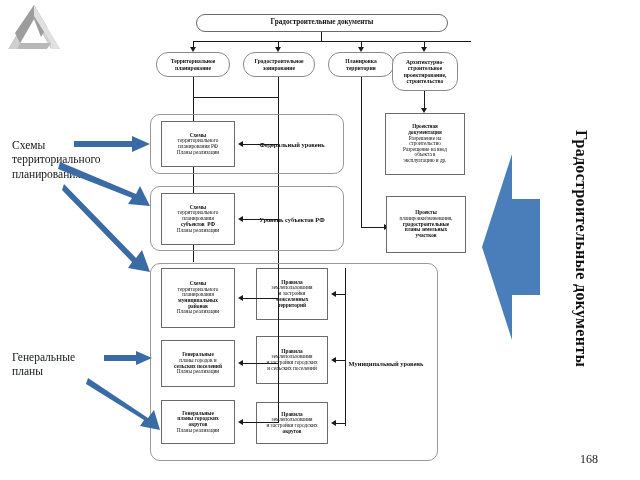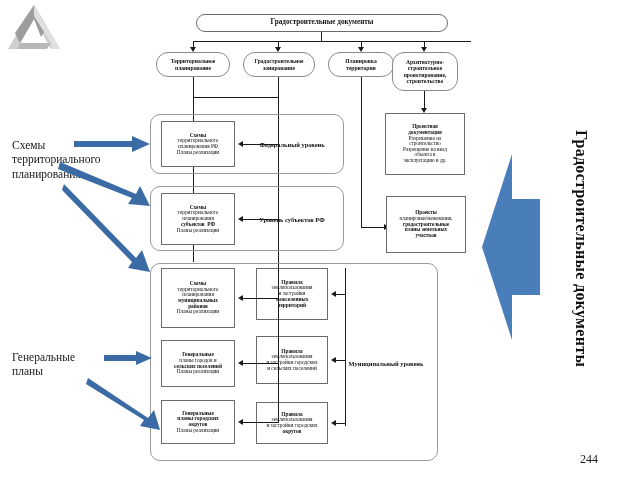--- a/index.html
+++ b/index.html
@@ -239,16 +239,16 @@
     <svg width="58" height="190" viewBox="0 0 58 190">
       <polygon points="30,2 30,47 58,47 58,143 30,143 30,188 0,95" fill="#4a7ebb"></polygon>
     </svg>
   </div>
 
   <div class="vtext" style="left:572px;top:130px;height:245px;">
     <span>Градостроительные документы</span>
   </div>
 
   <div class="pageno" style="left:580px;top:452px;">
-    <span>244</span>
+    <span>168</span>
   </div>
 
 </div>
 
 </body></html>

